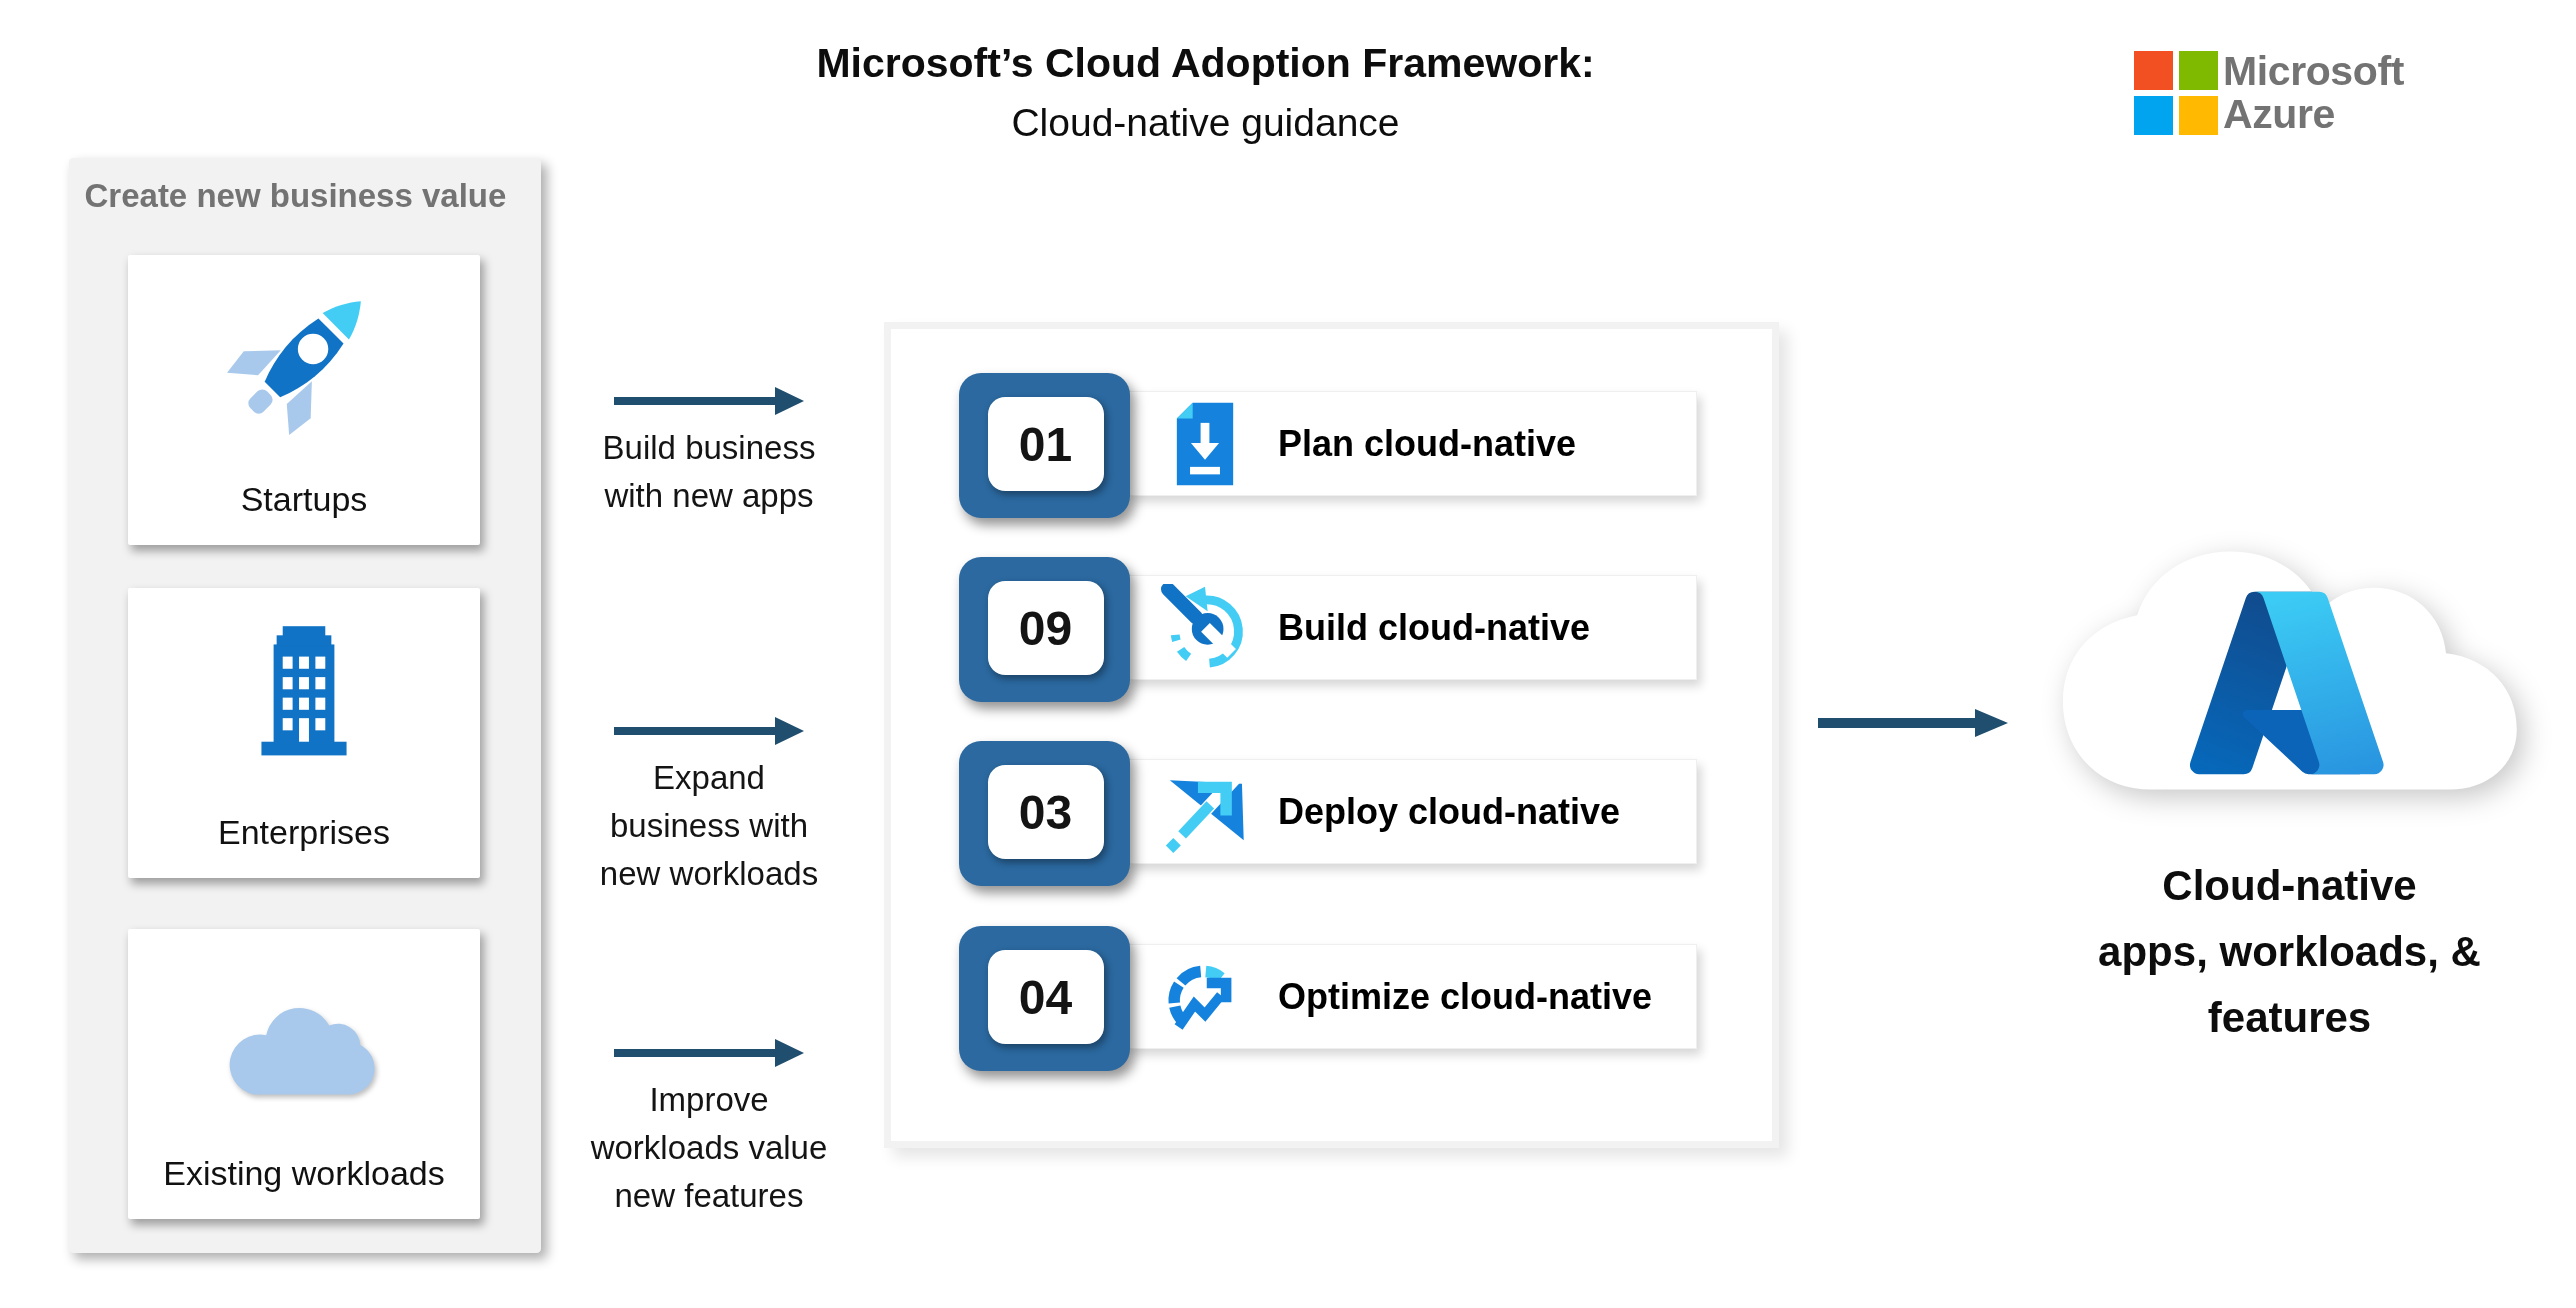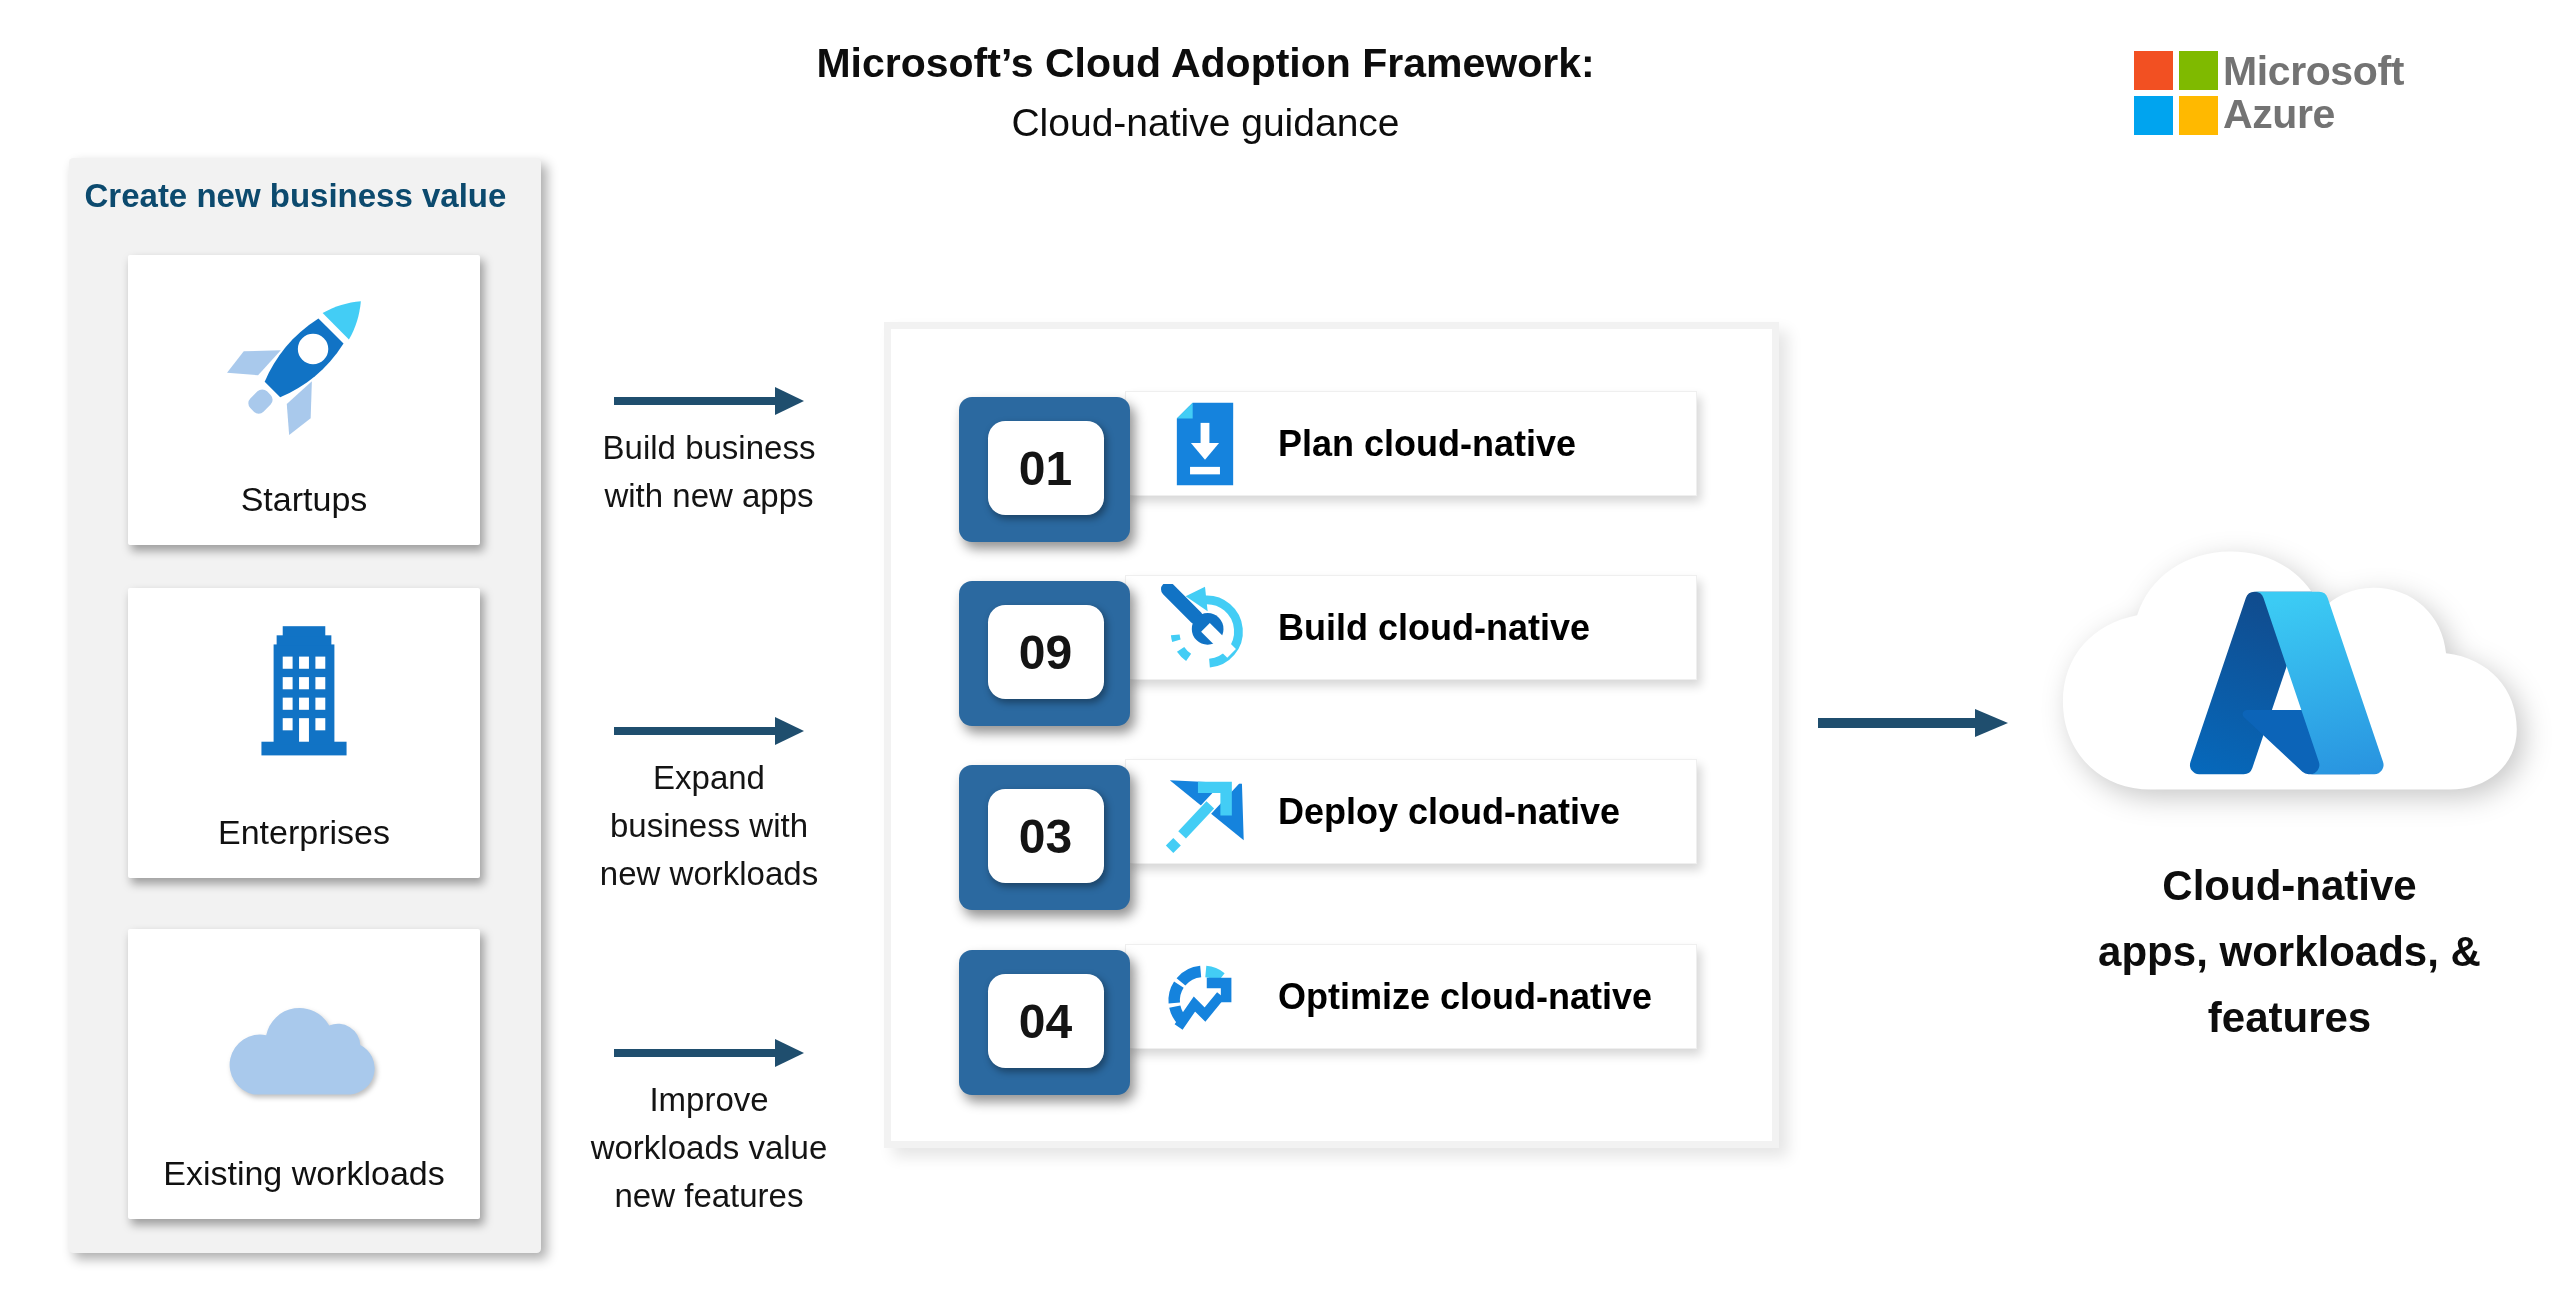--- a/index.html
+++ b/index.html
@@ -14,21 +14,21 @@
 
   
   .brand{left:2134px;top:50px;display:flex;align-items:center;gap:5px;}
   .squares{display:grid;grid-template-columns:39px 39px;grid-template-rows:39px 39px;gap:6px;}
   .sq{width:39px;height:39px;}
   .brandtext{font-size:41px;font-weight:600;color:#737373;line-height:43px;letter-spacing:-0.4px;}
 
   
   .left-panel{left:69px;top:158px;width:472px;height:1095px;background:var(--panel-gray,#f2f2f2);
               border-radius:4.3px;box-shadow:5.2px 6px 11.2px rgba(0,0,0,.32);}
-  .panel-header{position:absolute;left:15.5px;top:19px;font-size:33px;font-weight:700;color:#0c4a6e;}
+  .panel-header{position:absolute;left:15.5px;top:19px;font-size:33px;font-weight:700;color:#737373;}
   .card{position:absolute;left:59px;width:352px;height:290px;background:#fff;border-radius:2px;
         box-shadow:3.5px 5.2px 9.5px rgba(0,0,0,.35);display:flex;flex-direction:column;
         align-items:center;justify-content:flex-end;padding-bottom:26px;box-sizing:border-box;}
   .card-startups{top:97px;}
   .card-enterprises{top:430px;}
   .card-workloads{top:771px;}
   .card-label{font-size:34px;color:#111;}
   .card svg{position:absolute;}
   .rocket-svg{top:19px;left:calc(50% - 85px);width:169px;height:169px;}
   .building-svg{top:22.5px;left:calc(50% - 76px);width:152px;height:152px;}
@@ -47,21 +47,21 @@
   
   .process-panel{left:884px;top:322px;width:895px;height:826px;background:#fff;
                  border:7px solid #f2f2f2;box-sizing:border-box;box-shadow:8.6px 8.6px 14px rgba(0,0,0,.10);}
   .step-bar{position:absolute;left:1125px;width:572px;height:105px;background:#fff;
             border:1.7px solid #efefef;box-sizing:border-box;box-shadow:5.2px 6px 9.5px rgba(0,0,0,.16);
             display:flex;align-items:center;padding-left:35px;gap:29px;z-index:2;}
   .bar1{top:391px;} .bar2{top:575px;} .bar3{top:759px;} .bar4{top:944px;}
   .step-bar svg{width:88px;height:88px;flex:none;}
   .step-label{font-size:36px;font-weight:700;color:#000;white-space:nowrap;}
   .step-tile{position:absolute;left:959px;width:171px;height:145px;background:var(--tile-blue,#2b69a0);
-             border-radius:13px;box-shadow:4.3px 7px 11.2px rgba(0,0,0,.42);z-index:3;margin-top:24px;}
+             border-radius:22px;box-shadow:4.3px 7px 11.2px rgba(0,0,0,.42);z-index:3;}
   .tile1{top:373px;} .tile2{top:557px;} .tile3{top:741px;} .tile4{top:926px;}
   .tile-inner{position:absolute;left:28.5px;top:24px;width:116px;height:94px;background:#fff;
               border-radius:17.3px;display:flex;align-items:center;justify-content:center;
               box-shadow:2.6px 3.5px 7px rgba(0,0,0,.35);font-size:48px;font-weight:700;color:#141414;}
 
   
   .out-arrow{left:1818px;top:709px;display:flex;align-items:center;}
   .out-arrow .shaft{width:157px;height:9.5px;}
   .out-arrow .head{border-left-width:33px;border-top-width:14.7px;border-bottom-width:14.7px;}
   .azure-cloud-svg{left:2047px;top:529px;width:484px;height:302px;}

